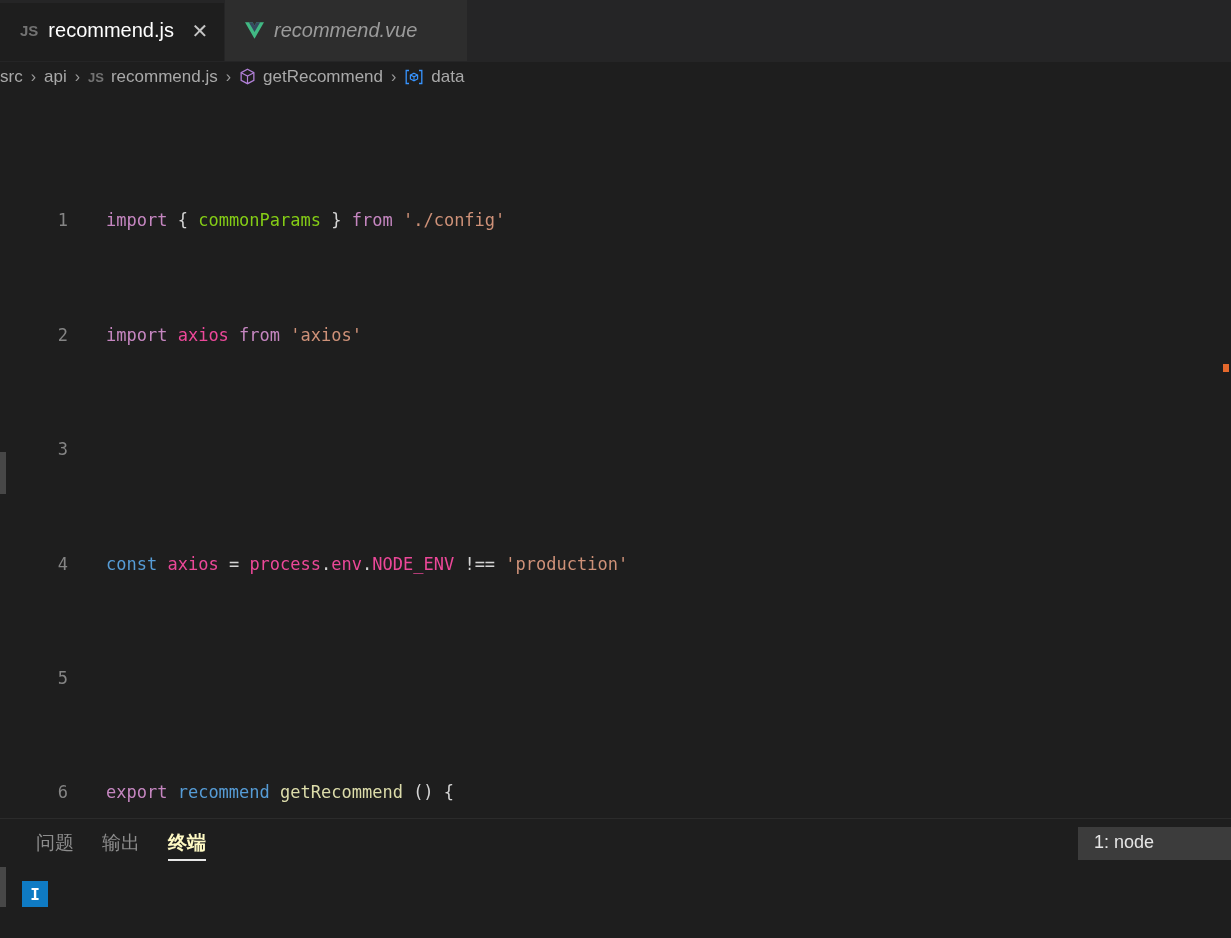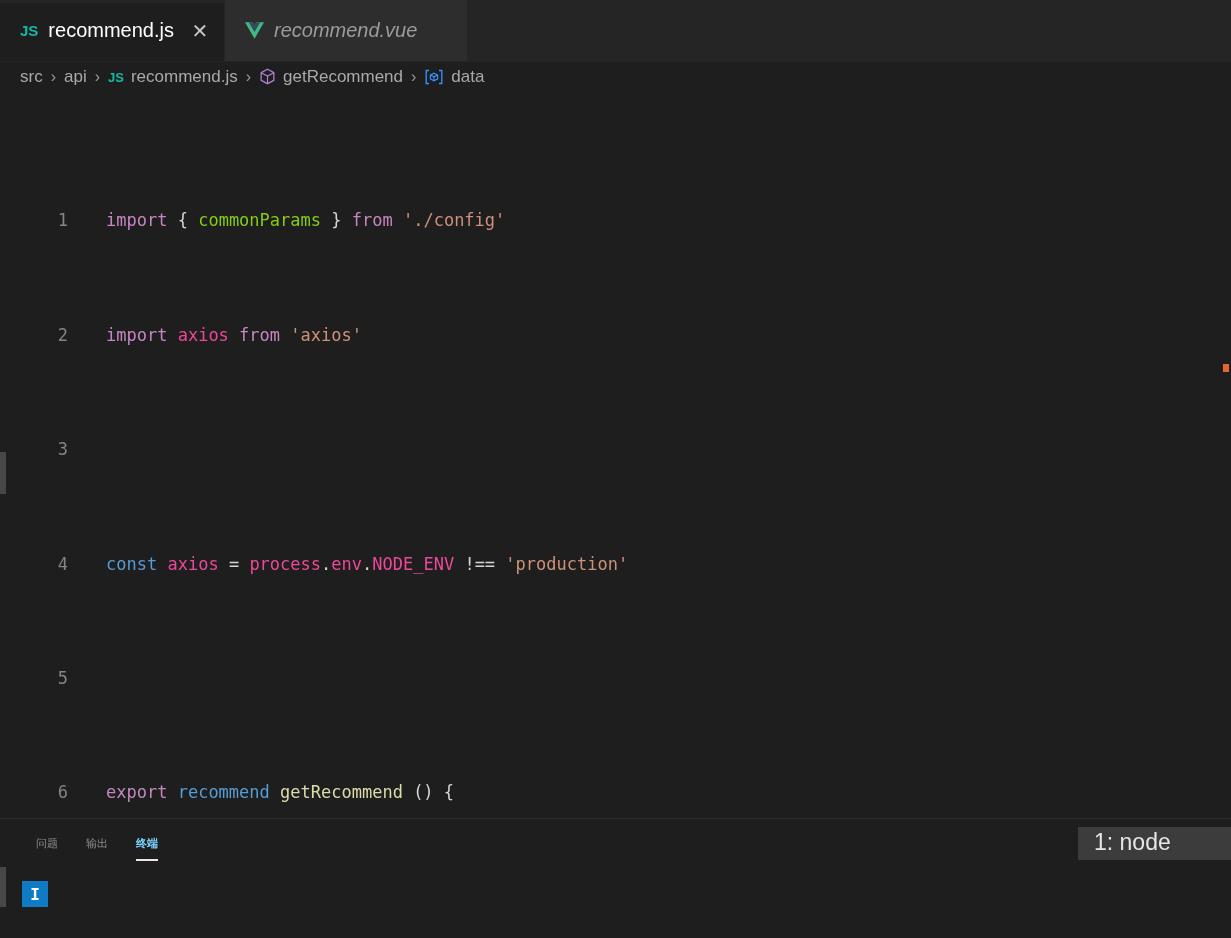--- a/index.html
+++ b/index.html
@@ -41,40 +41,39 @@
     left: 0; right: 0; top: 0;
     height: 3px;
     background: #252526;
   }
   .tab .file-icon {
     font-size: 15px;
     font-weight: bold;
     font-family: "Liberation Sans", sans-serif;
     line-height: 1;
   }
-  .js-icon { color: #14b8a6; }
+  .js-icon { color: #737373; }
   .tab-label { white-space: nowrap; }
   .tab.preview .tab-label { font-style: italic; }
   .tab-close {
     margin-left: 6px;
     font-size: 20px;
     color: #c5c5c5;
     line-height: 1;
     width: 20px;
     text-align: center;
   }
   .tab:not(.active) .tab-close { visibility: hidden; }
 
   
   #breadcrumb {
     height: 30px;
     background: #1e1e1e;
     display: flex;
     align-items: center;
-    padding-left: 20px;
     gap: 0px;
     font-size: 17px;
     color: #a9a9a9;
     white-space: nowrap;
   }
   .bc-item { display: flex; align-items: center; gap: 7px; cursor: pointer; }
   .bc-sep { color: #9a9a9a; padding: 0 8px; font-size: 16px; }
   .bc-icon { display: inline-flex; align-items: center; }
 
   
@@ -153,48 +152,48 @@
   #panel-header {
     height: 48px;
     display: flex;
     align-items: center;
     padding-left: 22px;
     gap: 0;
   }
   .ptab {
     position: relative;
     color: #8d8d8d;
-    font-size: 11px;
+    font-size: 19px;
     padding: 0 14px;
     height: 48px;
     display: flex;
     align-items: center;
     cursor: pointer;
     font-family: "Liberation Sans", sans-serif;
   }
-  .ptab.active { color: #7dd3fc; font-weight: bold; }
+  .ptab.active { color: #fef9c3; font-weight: bold; }
   .ptab.active::after {
     content: "";
     position: absolute;
     left: 14px; right: 14px; bottom: 6px;
     height: 2px;
     background: #e7e7e7;
   }
   #panel-right {
     position: absolute;
     right: 0; top: 4px;
     display: flex;
     align-items: center;
     height: 40px;
     padding-right: 0px;
   }
   #term-select {
     background: #3c3c3c;
     color: #e6e6e6;
-    font-size: 23px;
+    font-size: 18px;
     padding: 6px 16px 7px 16px;
     min-width: 153px;
     height: 33px;
     display: flex;
     align-items: center;
     cursor: pointer;
   }
   #term-body {
     padding: 14px 0 0 22px;
     font-family: "DejaVu Sans Mono", monospace;

